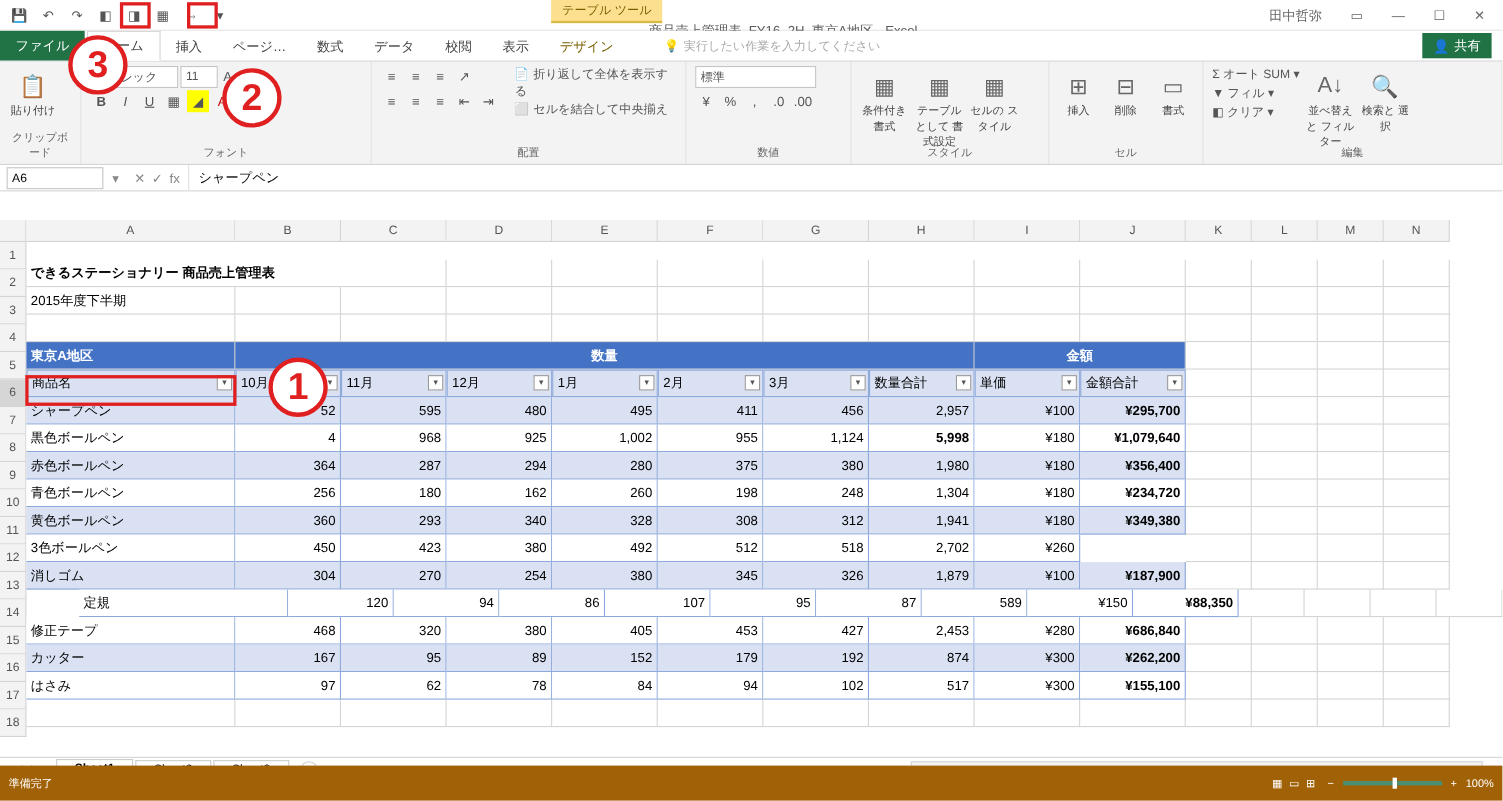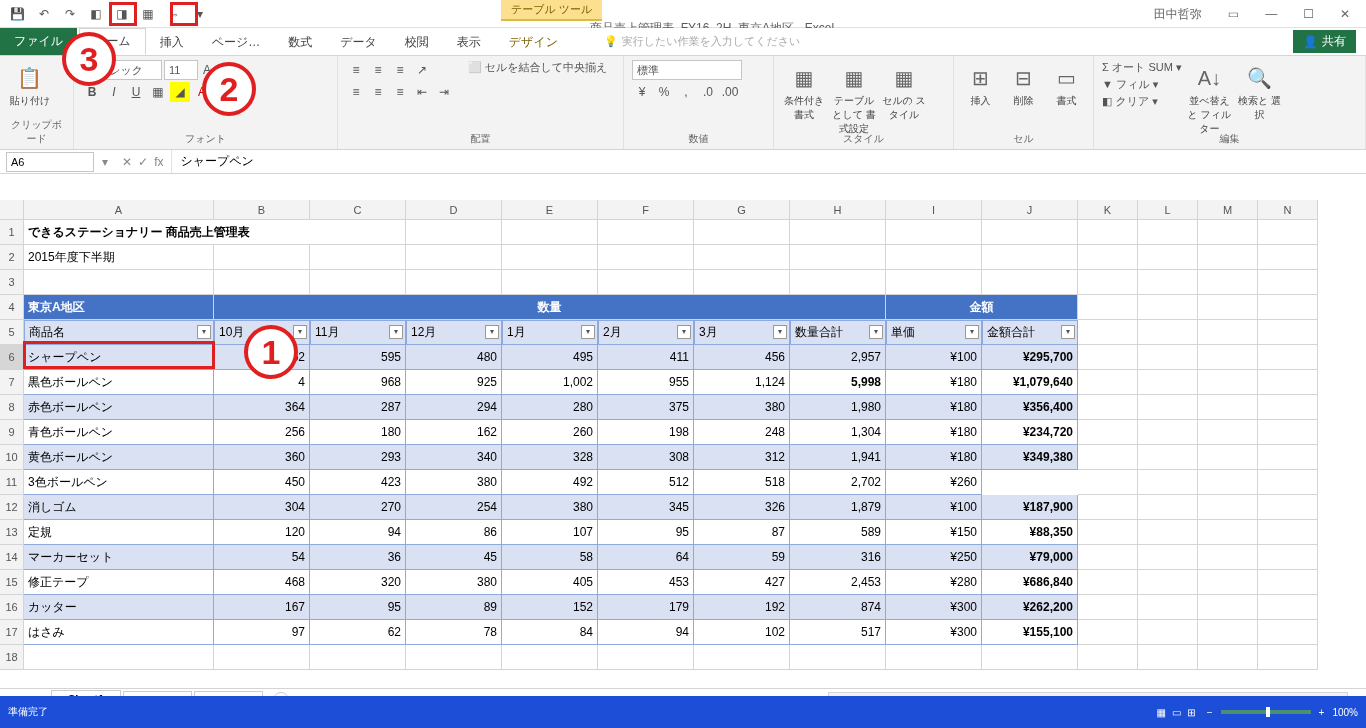--- a/index.html
+++ b/index.html
@@ -45,21 +45,21 @@
 .fbar .dd { width:18px; text-align:center; color:#888; }
 
 
 .grid-area { position:absolute; top:200px; left:0; right:0; bottom:40px; overflow:hidden; }
 .corner { position:absolute; left:0; top:0; width:24px; height:20px; background:#f3f3f3; border-right:1px solid #d4d4d4; border-bottom:1px solid #d4d4d4; }
 .colheads { position:absolute; left:24px; top:0; height:20px; display:flex; }
 .colhead { background:#f3f3f3; border-right:1px solid #d4d4d4; border-bottom:1px solid #d4d4d4; text-align:center; font-size:11px; color:#555; line-height:20px; }
 .rowheads { position:absolute; left:0; top:20px; width:24px; }
 .rowhead { height:25px; background:#f3f3f3; border-right:1px solid #d4d4d4; border-bottom:1px solid #d4d4d4; text-align:center; font-size:11px; color:#555; line-height:25px;}
 .rowhead.sel { background:#d6d6d6; }
-.cells { position:absolute; left:24px; top:20px; }
+.cells { position:absolute; left:24px; top:36px; }
 .cellrow { display:flex; height:25px; }
 .cell { border-right:1px solid #d4d4d4; border-bottom:1px solid #d4d4d4; padding:0 4px; font-size:12px; display:flex; align-items:center; overflow:hidden; white-space:nowrap; }
 .cell.r { justify-content:flex-end; }
 .cell.c { justify-content:center; }
 .cell.bold { font-weight:bold; }
 .cell.hdr { background:#4472c4; color:#fff; }
 .cell.thdr { background:#d9e1f2; border:1px solid #8ea9db; font-weight:normal; position:relative; }
 .cell.band0 { background:#fff; }
 .cell.band1 { background:#d9e1f2; }
 .cell.tcell { border-right:1px solid #8ea9db; border-bottom:1px solid #8ea9db; }
@@ -72,21 +72,21 @@
 
 
 .sheettabs { position:absolute; bottom:18px; left:0; right:0; height:22px; background:#fff; border-top:1px solid #d4d4d4; display:flex; align-items:center; }
 .sheettabs .nav { display:flex; gap:8px; padding:0 12px; color:#888; font-size:11px;}
 .sheettab { padding:2px 16px; border:1px solid #ccc; border-bottom:none; background:#fff; font-size:11px; margin-left:2px; }
 .sheettab.active { border-bottom:2px solid #217346; font-weight:bold; }
 .addsheet { margin-left:10px; color:#666; font-size:14px; border:1px solid #ccc; border-radius:50%; width:16px; height:16px; text-align:center; line-height:14px;}
 .hscroll { position:absolute; right:18px; bottom:18px; width:520px; height:18px; background:#f3f3f3; border:1px solid #d4d4d4; }
 
 
-.statusbar { position:absolute; bottom:0; left:0; right:0; height:18px; background:#1d4ed8; color:#fff; font-size:10px; display:flex; align-items:center; justify-content:space-between; padding:16px 8px;}
+.statusbar { position:absolute; bottom:0; left:0; right:0; height:18px; background:#a16207; color:#fff; font-size:10px; display:flex; align-items:center; justify-content:space-between; padding:16px 8px;}
 .statusbar .zoom { display:flex; align-items:center; gap:8px; }
 .statusbar .views span{ margin:0 3px; }
 .zslider{ width:90px; height:4px; background:#4a9070; position:relative;}
 .zslider::after{ content:''; position:absolute; left:45px; top:-3px; width:4px; height:10px; background:#fff;}
 </style>
 </head>
 <body>
 
 <div class="titlebar">
   <div class="qat">
@@ -172,20 +172,21 @@
           </div>
       <div class="row">
             <div class="tinybtn">≡</div>
             <div class="tinybtn">≡</div>
             <div class="tinybtn">≡</div>
             <div class="tinybtn">⇤</div>
             <div class="tinybtn">⇥</div>
           </div>
     </div>
     <div class="stack" style="font-size:11px;margin-left:8px">
+      <div>📄 <span>折り返して全体を表示する</span></div>
       <div>⬜ <span>セルを結合して中央揃え</span></div>
     </div>
       </div>
     <div class="rgroup-label">配置</div>
   </div>
   <div class="rgroup" style="width:150px">
     <div class="rbody">
         <div class="stack">
       <div class="numfmt">標準</div>
       <div class="row">
@@ -485,46 +486,30 @@
         <div class="cell tcell band1 r" style="width: 96px;">326</div>
         <div class="cell tcell band1 r" style="width: 96px;">1,879</div>
         <div class="cell tcell band1 r" style="width: 96px;">¥100</div>
         <div class="cell tcell band1 r bold" style="width: 96px;">¥187,900</div>
         <div class="cell " style="width: 60px;"></div>
         <div class="cell " style="width: 60px;"></div>
         <div class="cell " style="width: 60px;"></div>
         <div class="cell " style="width: 60px;"></div>
       </div>
       <div class="cellrow">
-        <div class="cell tcell band0 " style="width: 190px;">定規</div>
+        <div class="cell tcell band0 " style="width: 190px; margin-left: 48px;">定規</div>
         <div class="cell tcell band0 r" style="width: 96px;">120</div>
         <div class="cell tcell band0 r" style="width: 96px;">94</div>
         <div class="cell tcell band0 r" style="width: 96px;">86</div>
         <div class="cell tcell band0 r" style="width: 96px;">107</div>
         <div class="cell tcell band0 r" style="width: 96px;">95</div>
         <div class="cell tcell band0 r" style="width: 96px;">87</div>
         <div class="cell tcell band0 r" style="width: 96px;">589</div>
         <div class="cell tcell band0 r" style="width: 96px;">¥150</div>
         <div class="cell tcell band0 r bold" style="width: 96px;">¥88,350</div>
-        <div class="cell " style="width: 60px;"></div>
-        <div class="cell " style="width: 60px;"></div>
-        <div class="cell " style="width: 60px;"></div>
-        <div class="cell " style="width: 60px;"></div>
-      </div>
-      <div class="cellrow">
-        <div class="cell tcell band1 " style="width: 190px;">マーカーセット</div>
-        <div class="cell tcell band1 r" style="width: 96px;">54</div>
-        <div class="cell tcell band1 r" style="width: 96px;">36</div>
-        <div class="cell tcell band1 r" style="width: 96px;">45</div>
-        <div class="cell tcell band1 r" style="width: 96px;">58</div>
-        <div class="cell tcell band1 r" style="width: 96px;">64</div>
-        <div class="cell tcell band1 r" style="width: 96px;">59</div>
-        <div class="cell tcell band1 r" style="width: 96px;">316</div>
-        <div class="cell tcell band1 r" style="width: 96px;">¥250</div>
-        <div class="cell tcell band1 r bold" style="width: 96px;">¥79,000</div>
         <div class="cell " style="width: 60px;"></div>
         <div class="cell " style="width: 60px;"></div>
         <div class="cell " style="width: 60px;"></div>
         <div class="cell " style="width: 60px;"></div>
       </div>
       <div class="cellrow">
         <div class="cell tcell band0 " style="width: 190px;">修正テープ</div>
         <div class="cell tcell band0 r" style="width: 96px;">468</div>
         <div class="cell tcell band0 r" style="width: 96px;">320</div>
         <div class="cell tcell band0 r" style="width: 96px;">380</div>

